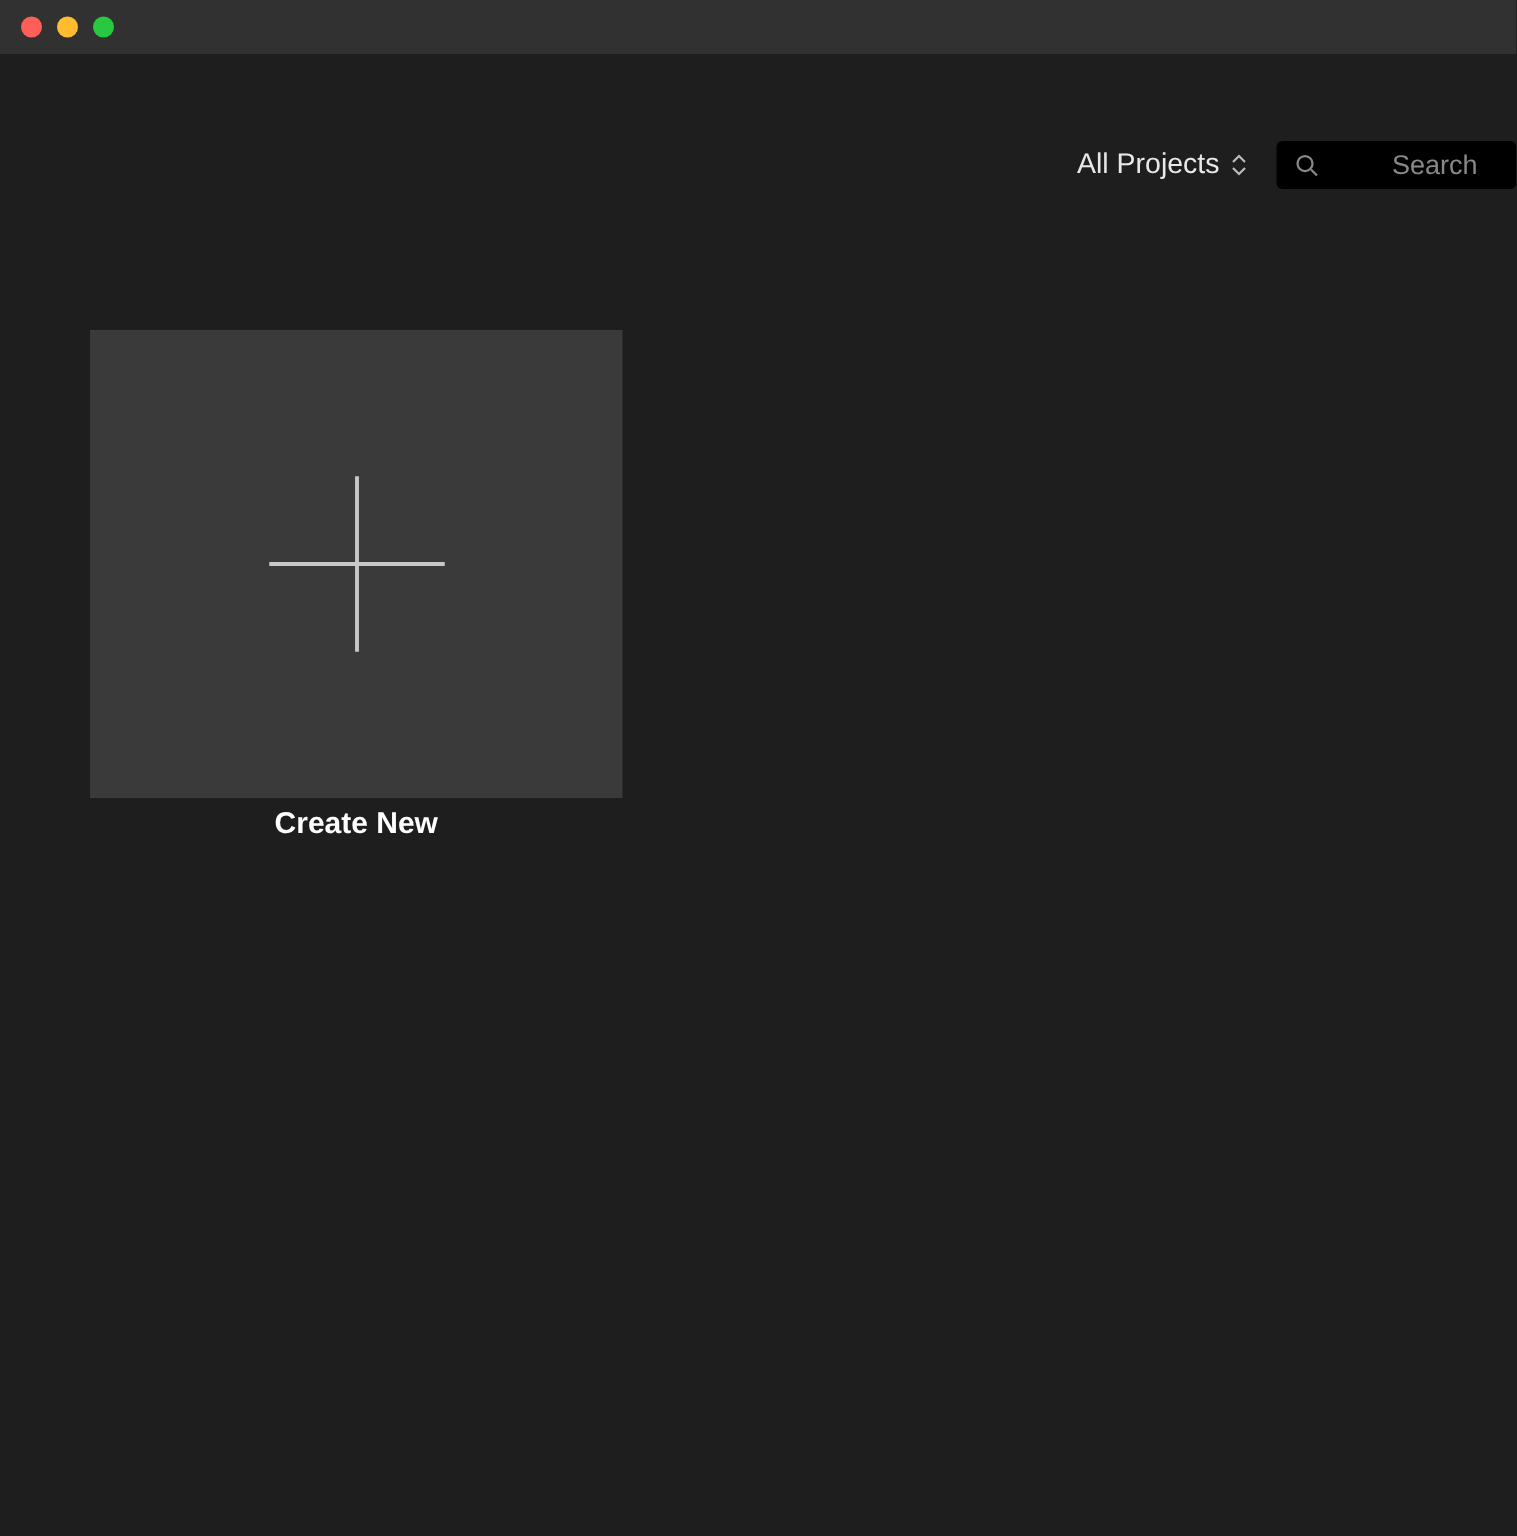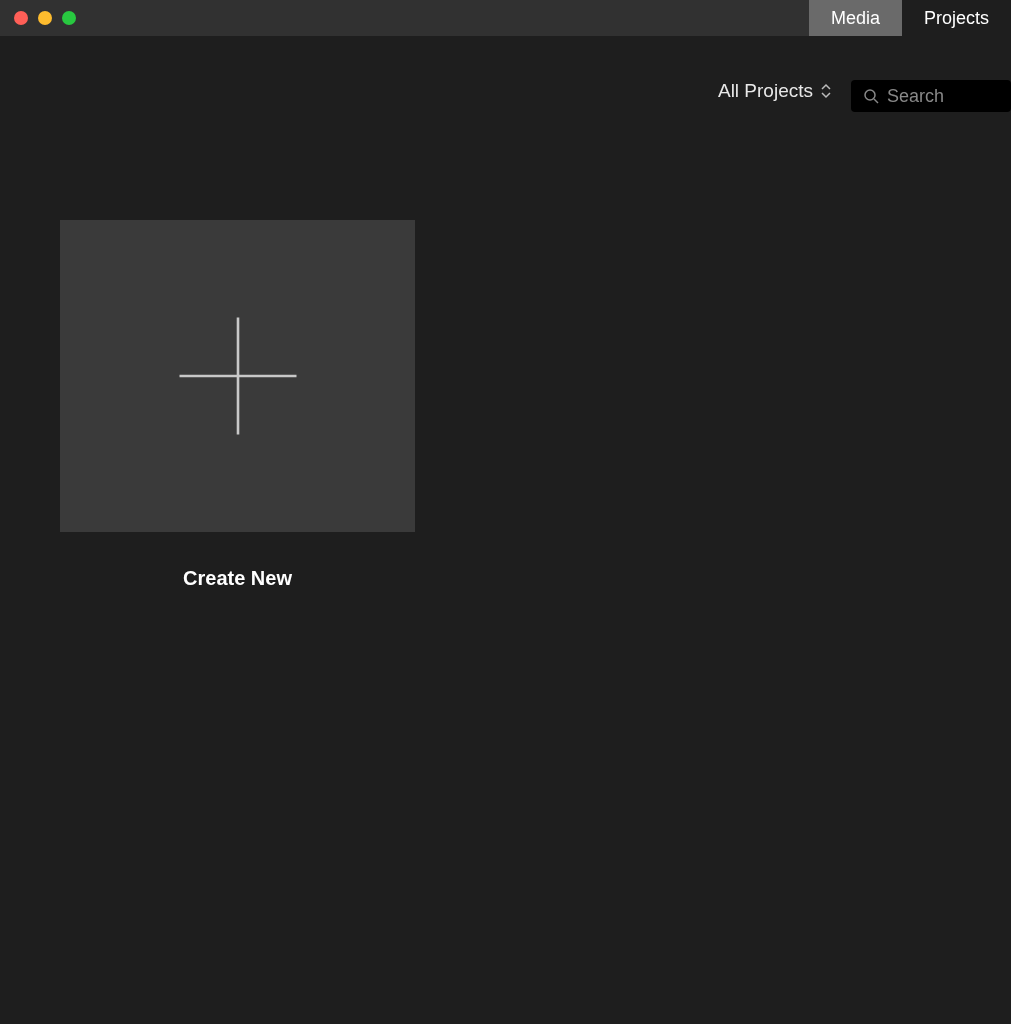--- a/index.html
+++ b/index.html
@@ -53,21 +53,21 @@
     }
     .tab.active {
       background: #6a6a6a;
     }
     .tab.inactive {
       background: #1e1e1e;
     }
     .toolbar {
       height: 60px;
       display: flex;
-      align-items: flex-start;
+      align-items: center;
       justify-content: flex-end;
       padding-right: 0;
       gap: 14px;
       margin-top: 44px;
     }
     .filter-dropdown {
       display: flex;
       align-items: center;
       gap: 8px;
       color: #e8e8e8;
@@ -92,20 +92,21 @@
       gap: 8px;
       border-radius: 4px;
     }
     .search-box input {
       background: transparent;
       border: none;
       outline: none;
       color: #f0abfc;
       font-size: 18px;
       width: 100%;
+      margin-left: 41px;
     }
     .search-box input::placeholder {
       color: #888;
     }
     .search-icon-svg {
       width: 16px;
       height: 16px;
       flex-shrink: 0;
     }
     .grid {
@@ -138,21 +139,21 @@
     .thumb.photo {
       background: linear-gradient(100deg, #2a2a28 0%, #3a3530 40%, #565248 100%);
       overflow: hidden;
       position: relative;
     }
     .plus-svg {
       width: 130px;
       height: 130px;
     }
     .thumb-label {
-      margin-top: 35px;
+      margin-top: 6px;
       font-size: 20px;
       font-weight: 600;
       color: #fff;
     }
     
     .person {
       position: absolute;
       bottom: 0;
       left: 50%;
       transform: translateX(-60%);
@@ -206,24 +207,20 @@
     }
   </style>
 </head>
 <body>
 
 <div class="titlebar">
   <div class="traffic-lights">
     <div class="light red"></div>
     <div class="light yellow"></div>
     <div class="light green"></div>
-  </div>
-  <div class="tab-switcher">
-    <div class="tab active">Media</div>
-    <div class="tab inactive">Projects</div>
   </div>
 </div>
 
 <div class="toolbar">
   <div class="filter-dropdown">
     <span>All Projects</span>
     <span class="updown-arrows">
       <svg width="10" height="16" viewBox="0 0 10 16">
         <path d="M1 6 L5 2 L9 6" stroke="#bbb" stroke-width="1.5" fill="none"></path>
         <path d="M1 10 L5 14 L9 10" stroke="#bbb" stroke-width="1.5" fill="none"></path>

